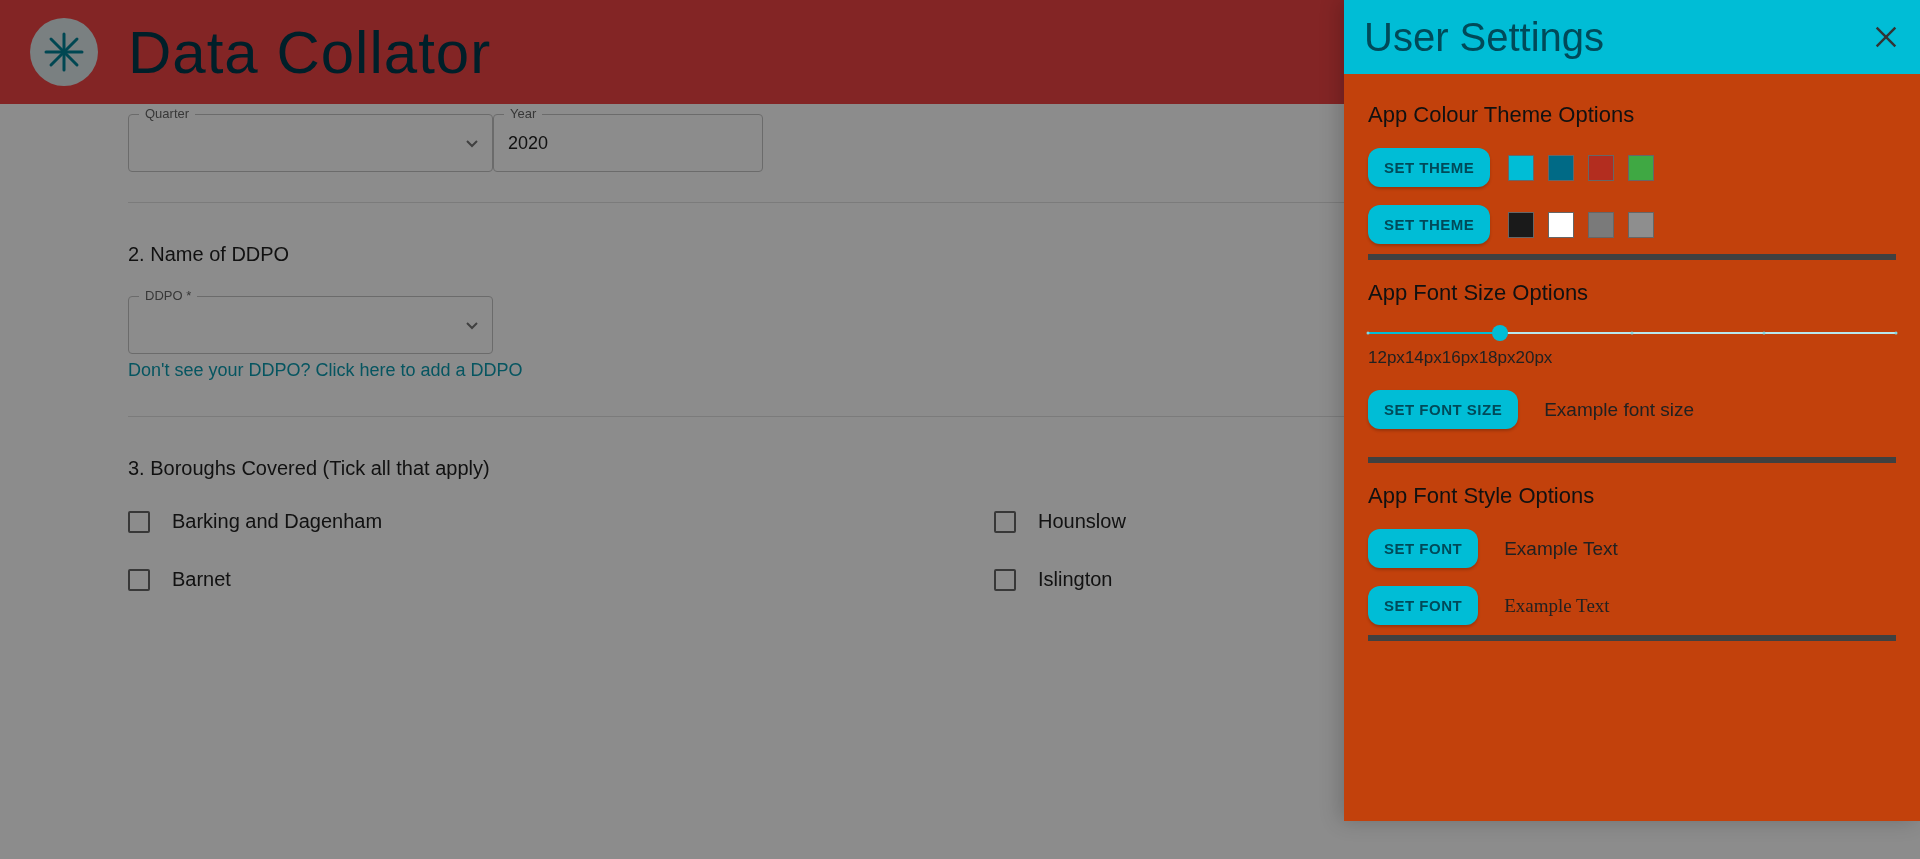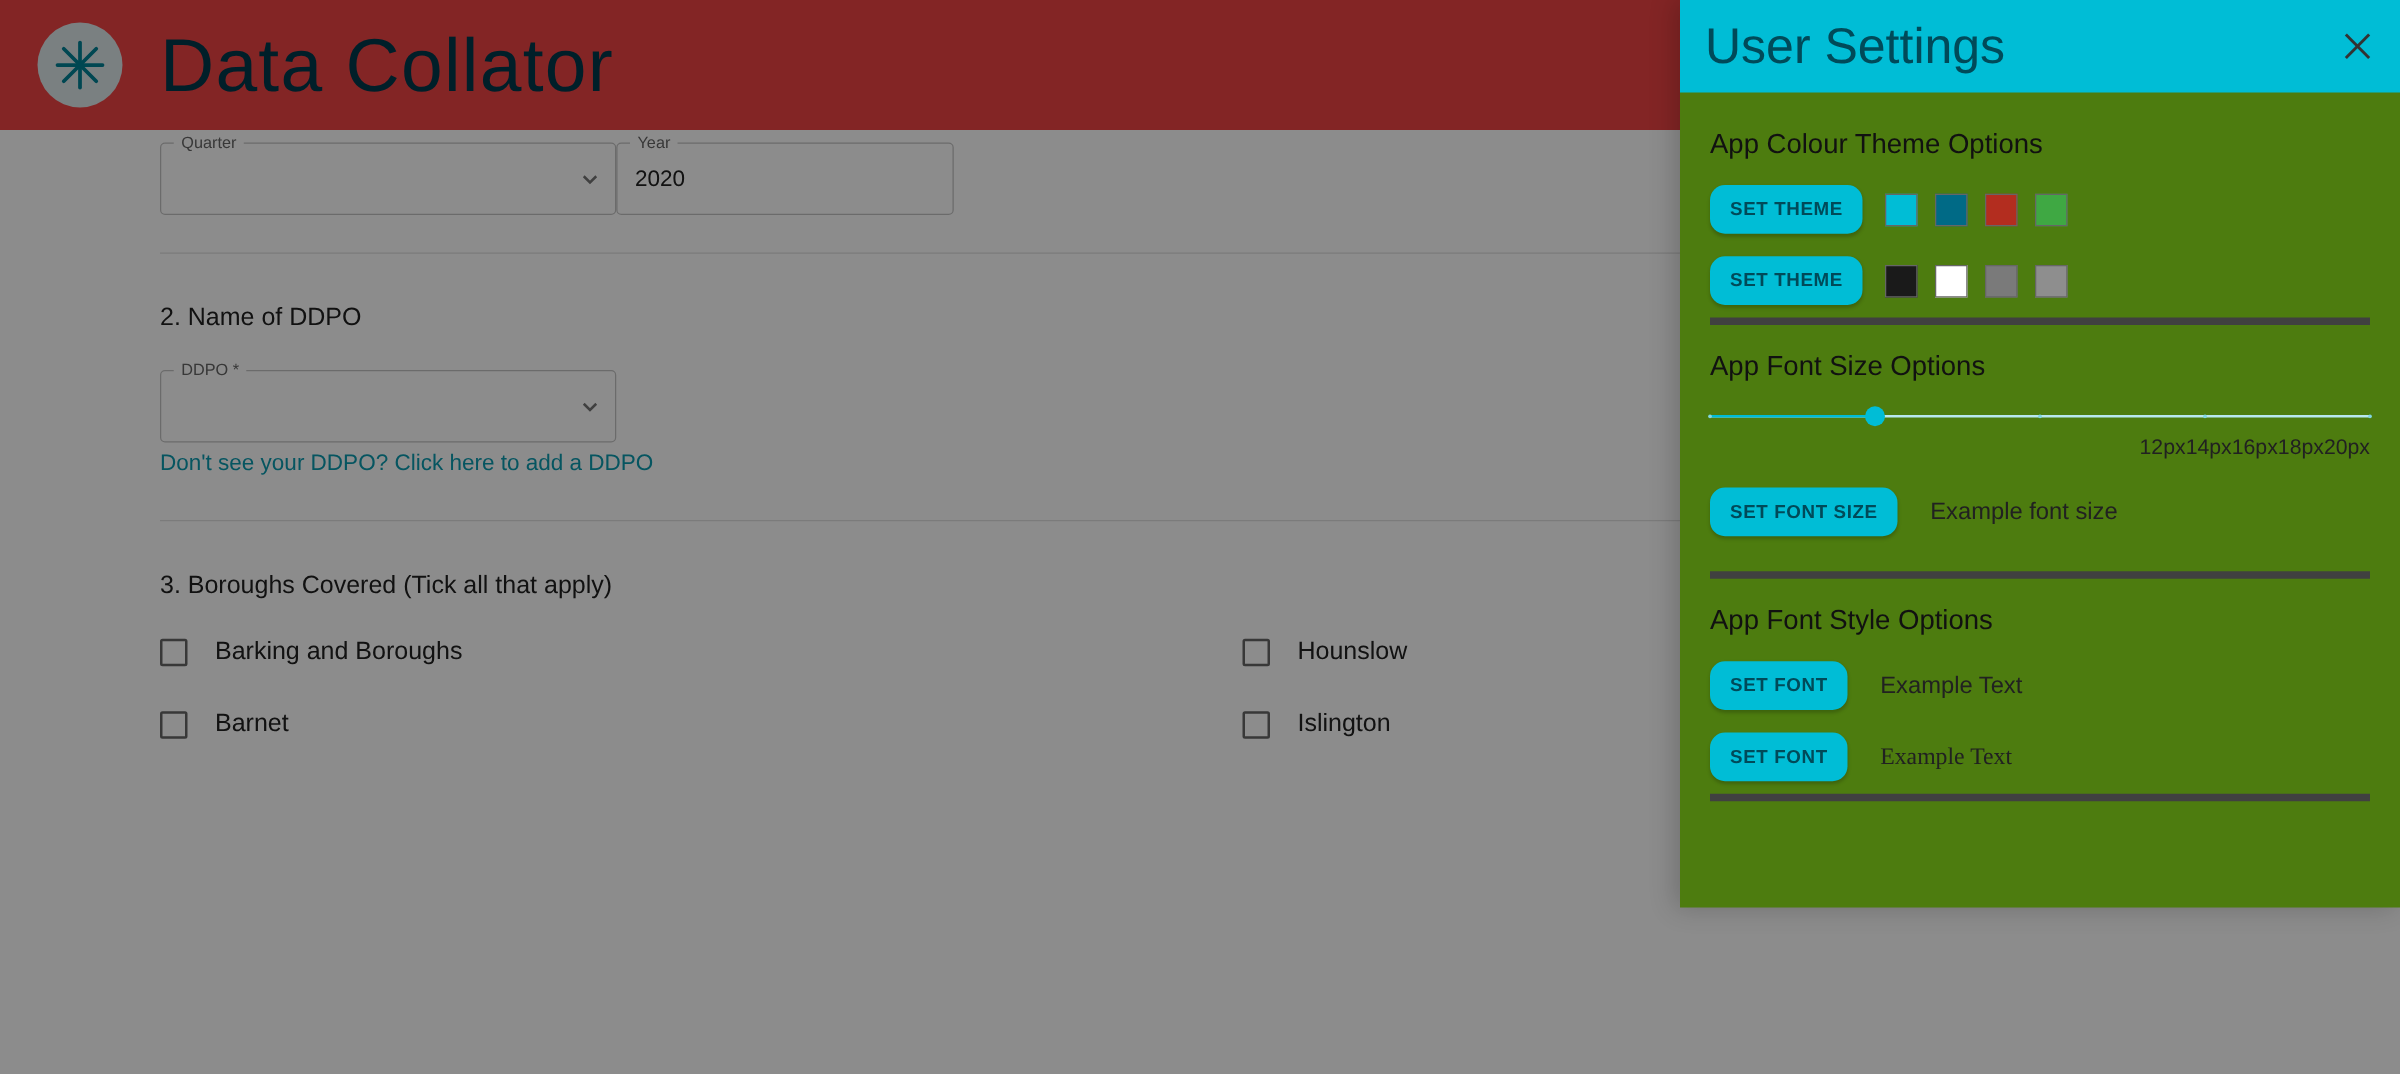--- a/index.html
+++ b/index.html
@@ -92,22 +92,22 @@
   .overlay {
     position: absolute;
     inset: 0;
     background: rgba(0,0,0,0.45);
   }
   
   .drawer {
     position: absolute;
     top: 0; right: 0;
     width: 576px;
-    height: 726px;
-    background: #4d7c0f;
+    height: 821px;
+    background: #c2410c;
     display: flex;
     flex-direction: column;
     box-shadow: -4px 0 20px rgba(0,0,0,0.2);
     margin-left: 20px;
   }
   .drawer-header {
     background: #00bdd6;
     height: 74px;
     display: flex;
     align-items: center;
@@ -144,21 +144,21 @@
     position: absolute; left: 0; top: 0; height: 2px; background: #00bdd6;
   }
   .slider-thumb {
     position: absolute; top: 50%; transform: translate(-50%,-50%);
     width: 16px; height: 16px; border-radius: 50%; background: #00bdd6;
   }
   .slider-tick {
     position: absolute; top: 50%; transform: translate(-50%,-50%);
     width: 3px; height: 3px; border-radius: 50%; background: #82d6e2;
   }
-  .slider-labels { display: flex; justify-content: flex-end; font-size: 17px; color: #212121; margin-top: 8px; margin-bottom: 22px;}
+  .slider-labels { display: flex; justify-content: flex-start; font-size: 17px; color: #212121; margin-top: 8px; margin-bottom: 22px;}
   .font-row { display: flex; align-items: center; gap: 26px; margin-bottom: 18px; }
   .example-text { font-size: 19px; color: #212121; }
   .example-serif { font-family: Georgia, 'Times New Roman', serif; }
 </style>
 </head>
 <body>
 
 <div class="header">
   <div class="logo">
     <svg viewBox="0 0 48 48">
@@ -202,21 +202,21 @@
       </span>
     </div>
     <a href="#" class="link">Don't see your DDPO? Click here to add a DDPO</a>
   </div>
 
   <div class="section" style="border-bottom:none">
     <div class="section-heading">3. Boroughs Covered (Tick all that apply)</div>
     <div class="checkbox-grid" id="borough-grid">
         <div class="check-item">
           <div class="checkbox"></div>
-          <span class="check-label">Barking and Boroughs</span>
+          <span class="check-label">Barking and Dagenham</span>
         </div>
         <div class="check-item">
           <div class="checkbox"></div>
           <span class="check-label">Hounslow</span>
         </div>
         <div class="check-item">
           <div class="checkbox"></div>
           <span class="check-label">Barnet</span>
         </div>
         <div class="check-item">

